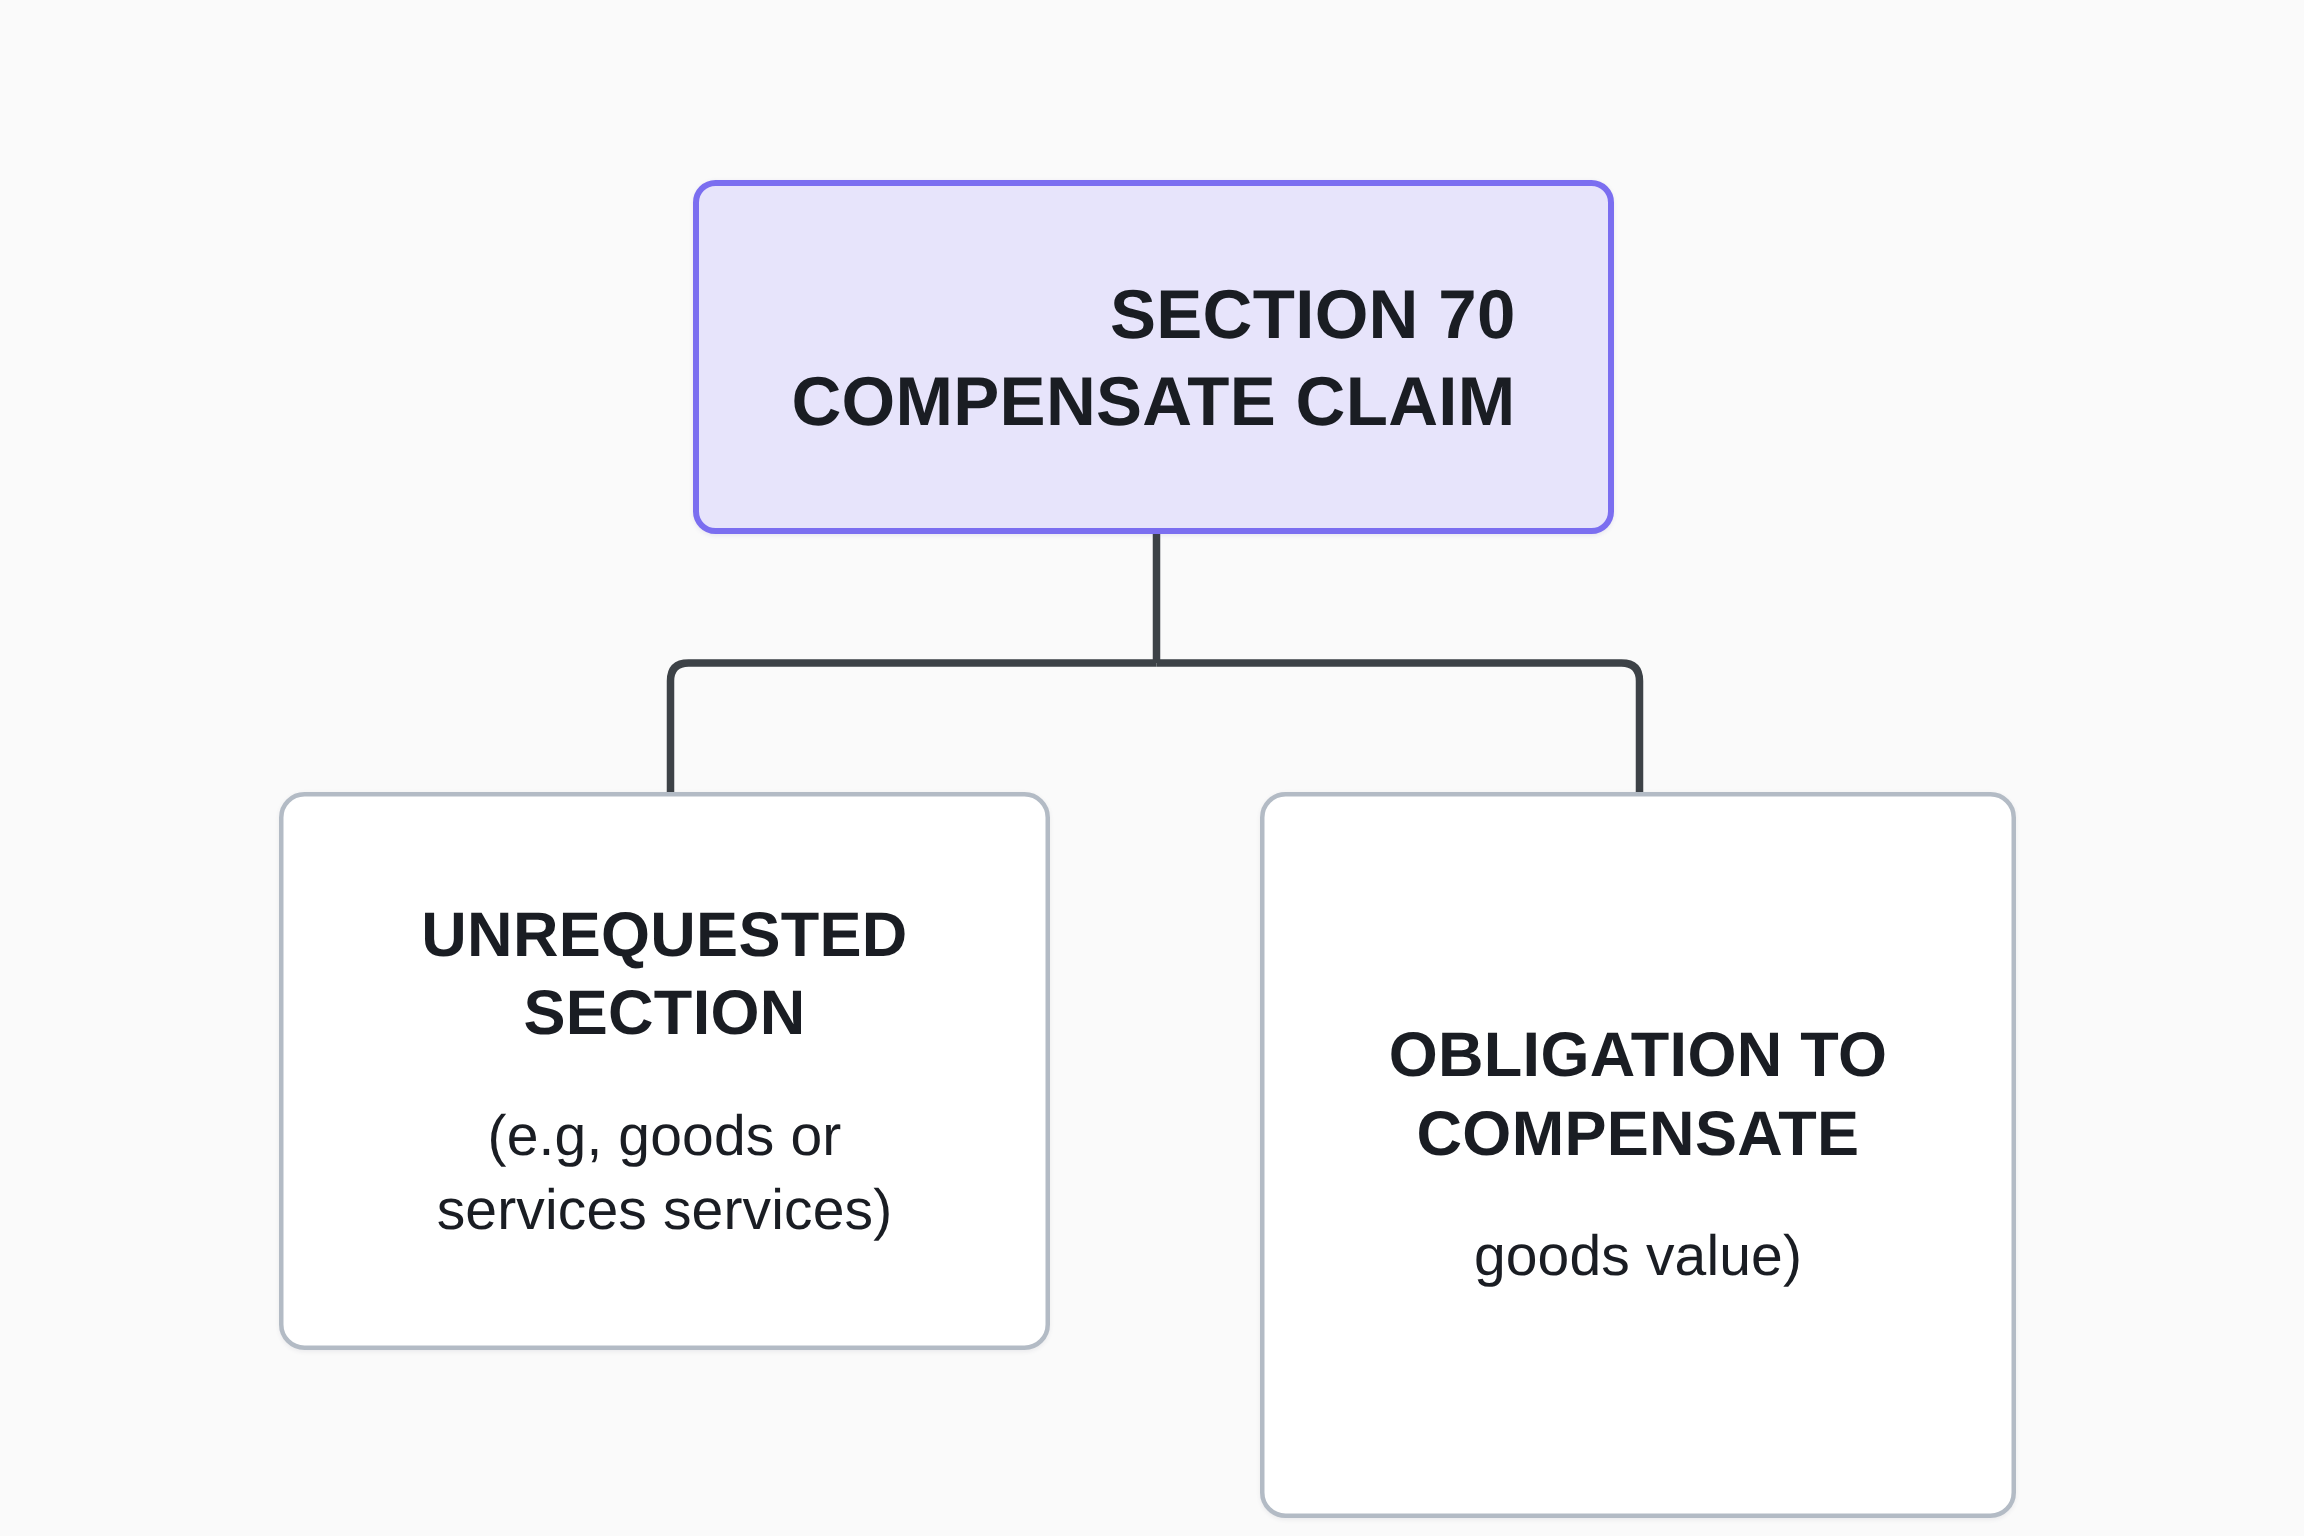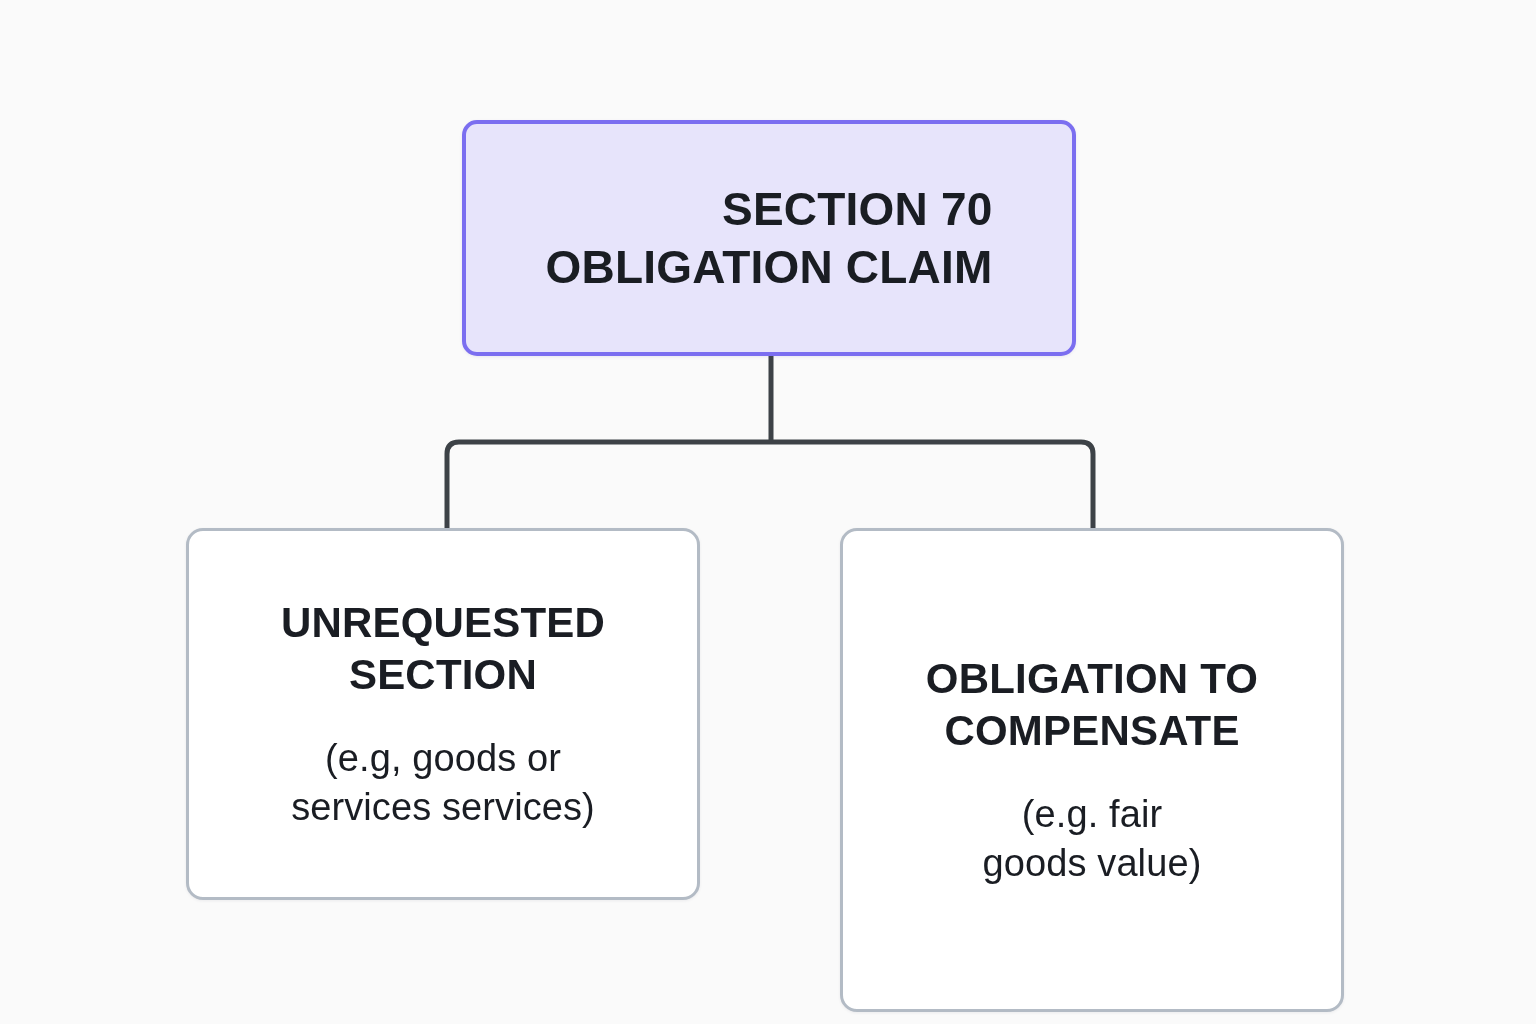--- a/index.html
+++ b/index.html
@@ -108,39 +108,38 @@
     <path d="M 771 354 L 771 442" fill="none" stroke="#3d4247" stroke-width="5" stroke-linecap="butt"></path>
 
     <path d="M 771 442 L 459 442 Q 447 442 447 454 L 447 530" fill="none" stroke="#3d4247" stroke-width="5" stroke-linecap="butt" stroke-linejoin="round"></path>
 
     <path d="M 771 442 L 1081 442 Q 1093 442 1093 454 L 1093 530" fill="none" stroke="#3d4247" stroke-width="5" stroke-linecap="butt" stroke-linejoin="round"></path>
   </svg>
 
   <div class="node" id="node-root">
     <div class="node-title">
       <span class="nowrap-line">SECTION 70</span>
-      <span class="nowrap-line">OBLIGATION CLAIM</span>
+      <span class="nowrap-line">COMPENSATE CLAIM</span>
     </div>
   </div>
 
   <div class="node node-child" id="node-left">
     <div class="node-title">
       <span class="nowrap-line">UNREQUESTED</span>
       <span class="nowrap-line">SECTION</span>
     </div>
     <div class="node-subtitle">
       <span class="nowrap-line">(e.g, goods or</span>
       <span class="nowrap-line">services services)</span>
     </div>
   </div>
 
   <div class="node node-child" id="node-right">
     <div class="node-title">
       <span class="nowrap-line">OBLIGATION TO</span>
       <span class="nowrap-line">COMPENSATE</span>
     </div>
     <div class="node-subtitle">
-      <span class="nowrap-line">(e.g. fair</span>
       <span class="nowrap-line">goods value)</span>
     </div>
   </div>
 
 </div>
 
 </body></html>

